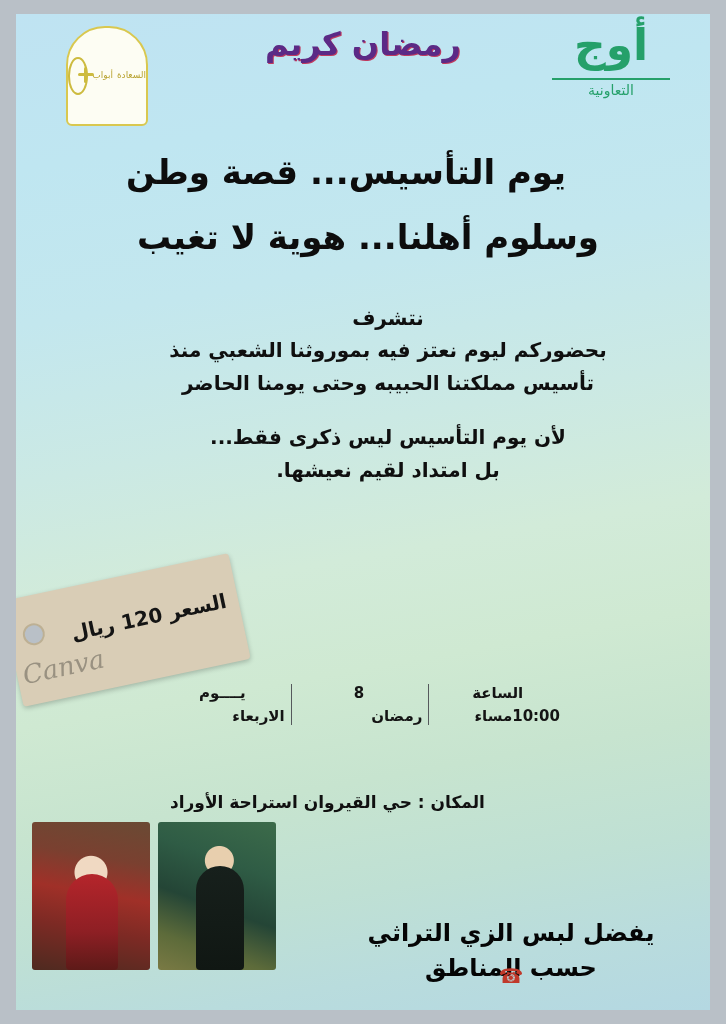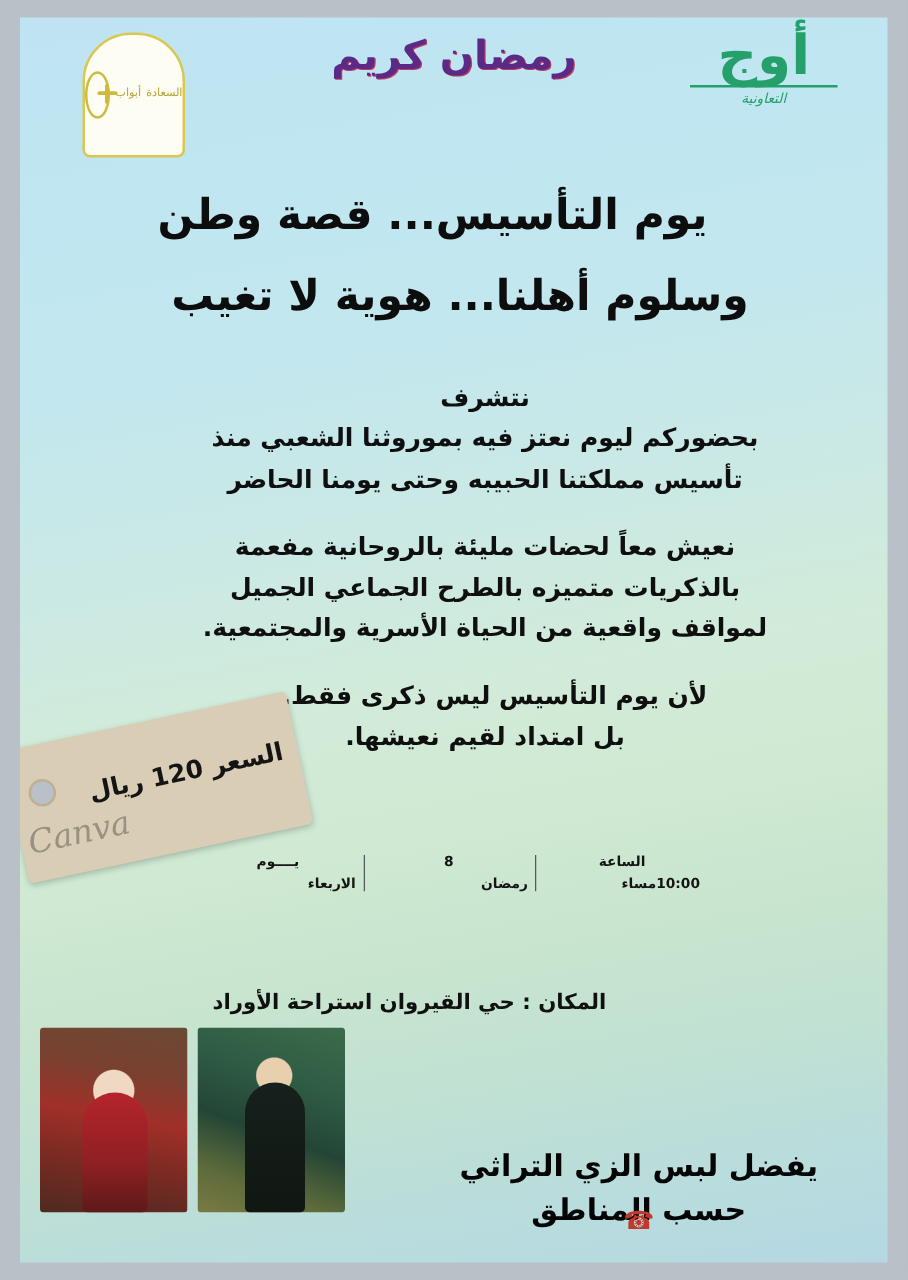--- a/index.html
+++ b/index.html
@@ -112,27 +112,26 @@
   }
   .logo-right .brand {
     font-family: "DejaVu Sans", sans-serif;
     font-size: 44px;
     font-weight: bold;
     color: #25a06a;
     line-height: 0.95;
     letter-spacing: -1px;
   }
   .logo-right .brand-sub {
-    font-size: 11px;
+    font-size: 14px;
     color: #25a06a;
     letter-spacing: 3px;
     border-top: 2px solid #25a06a;
     padding-top: 2px;
-    margin-top: 2px;
-    font-style: italic;
+    margin-top: 12px;
   }
 
   
   .headline {
     position: absolute;
     top: 126px;
     right: 44px;
     left: 44px;
     direction: rtl;
     text-align: center;
@@ -168,21 +167,21 @@
     width: 400px;
     direction: rtl;
     display: flex;
     justify-content: space-between;
     align-items: stretch;
     color: #141414;
   }
   .details .cell {
     flex: 1;
     text-align: center;
-    font-size: 11px;
+    font-size: 15px;
     font-weight: bold;
     line-height: 1.5;
     direction: rtl;
   }
   .details .cell .top { display: block; letter-spacing: 2px; }
   .details .cell .bot { display: block; text-align: right; }
   .details .sep {
     width: 1px;
     background: #55595c;
     margin: 2px 6px;
@@ -341,23 +340,20 @@
 
     <div class="headline">
       <span class="l1">يوم التأسيس... قصة وطن</span>
       <span class="l2">وسلوم أهلنا... هوية لا تغيب</span>
     </div>
 
     <div class="body-text">
       <p style="white-space: pre-line;">نتشرف
 بحضوركم ليوم نعتز فيه بموروثنا الشعبي منذ
 تأسيس مملكتنا الحبيبه وحتى يومنا الحاضر</p>
-      <p style="white-space: pre-line;">نعيش معاً لحضات مليئة بالروحانية مفعمة
-بالذكريات متميزه بالطرح الجماعي الجميل
-لمواقف واقعية من الحياة الأسرية والمجتمعية.</p>
       <p style="white-space: pre-line;">لأن يوم التأسيس ليس ذكرى فقط...
 بل امتداد لقيم نعيشها.</p>
     </div>
 
     <div class="details">
       <div class="cell">
         <span class="top">الساعة</span>
         <span class="bot">10:00مساء</span>
       </div>
       <div class="sep"></div>

